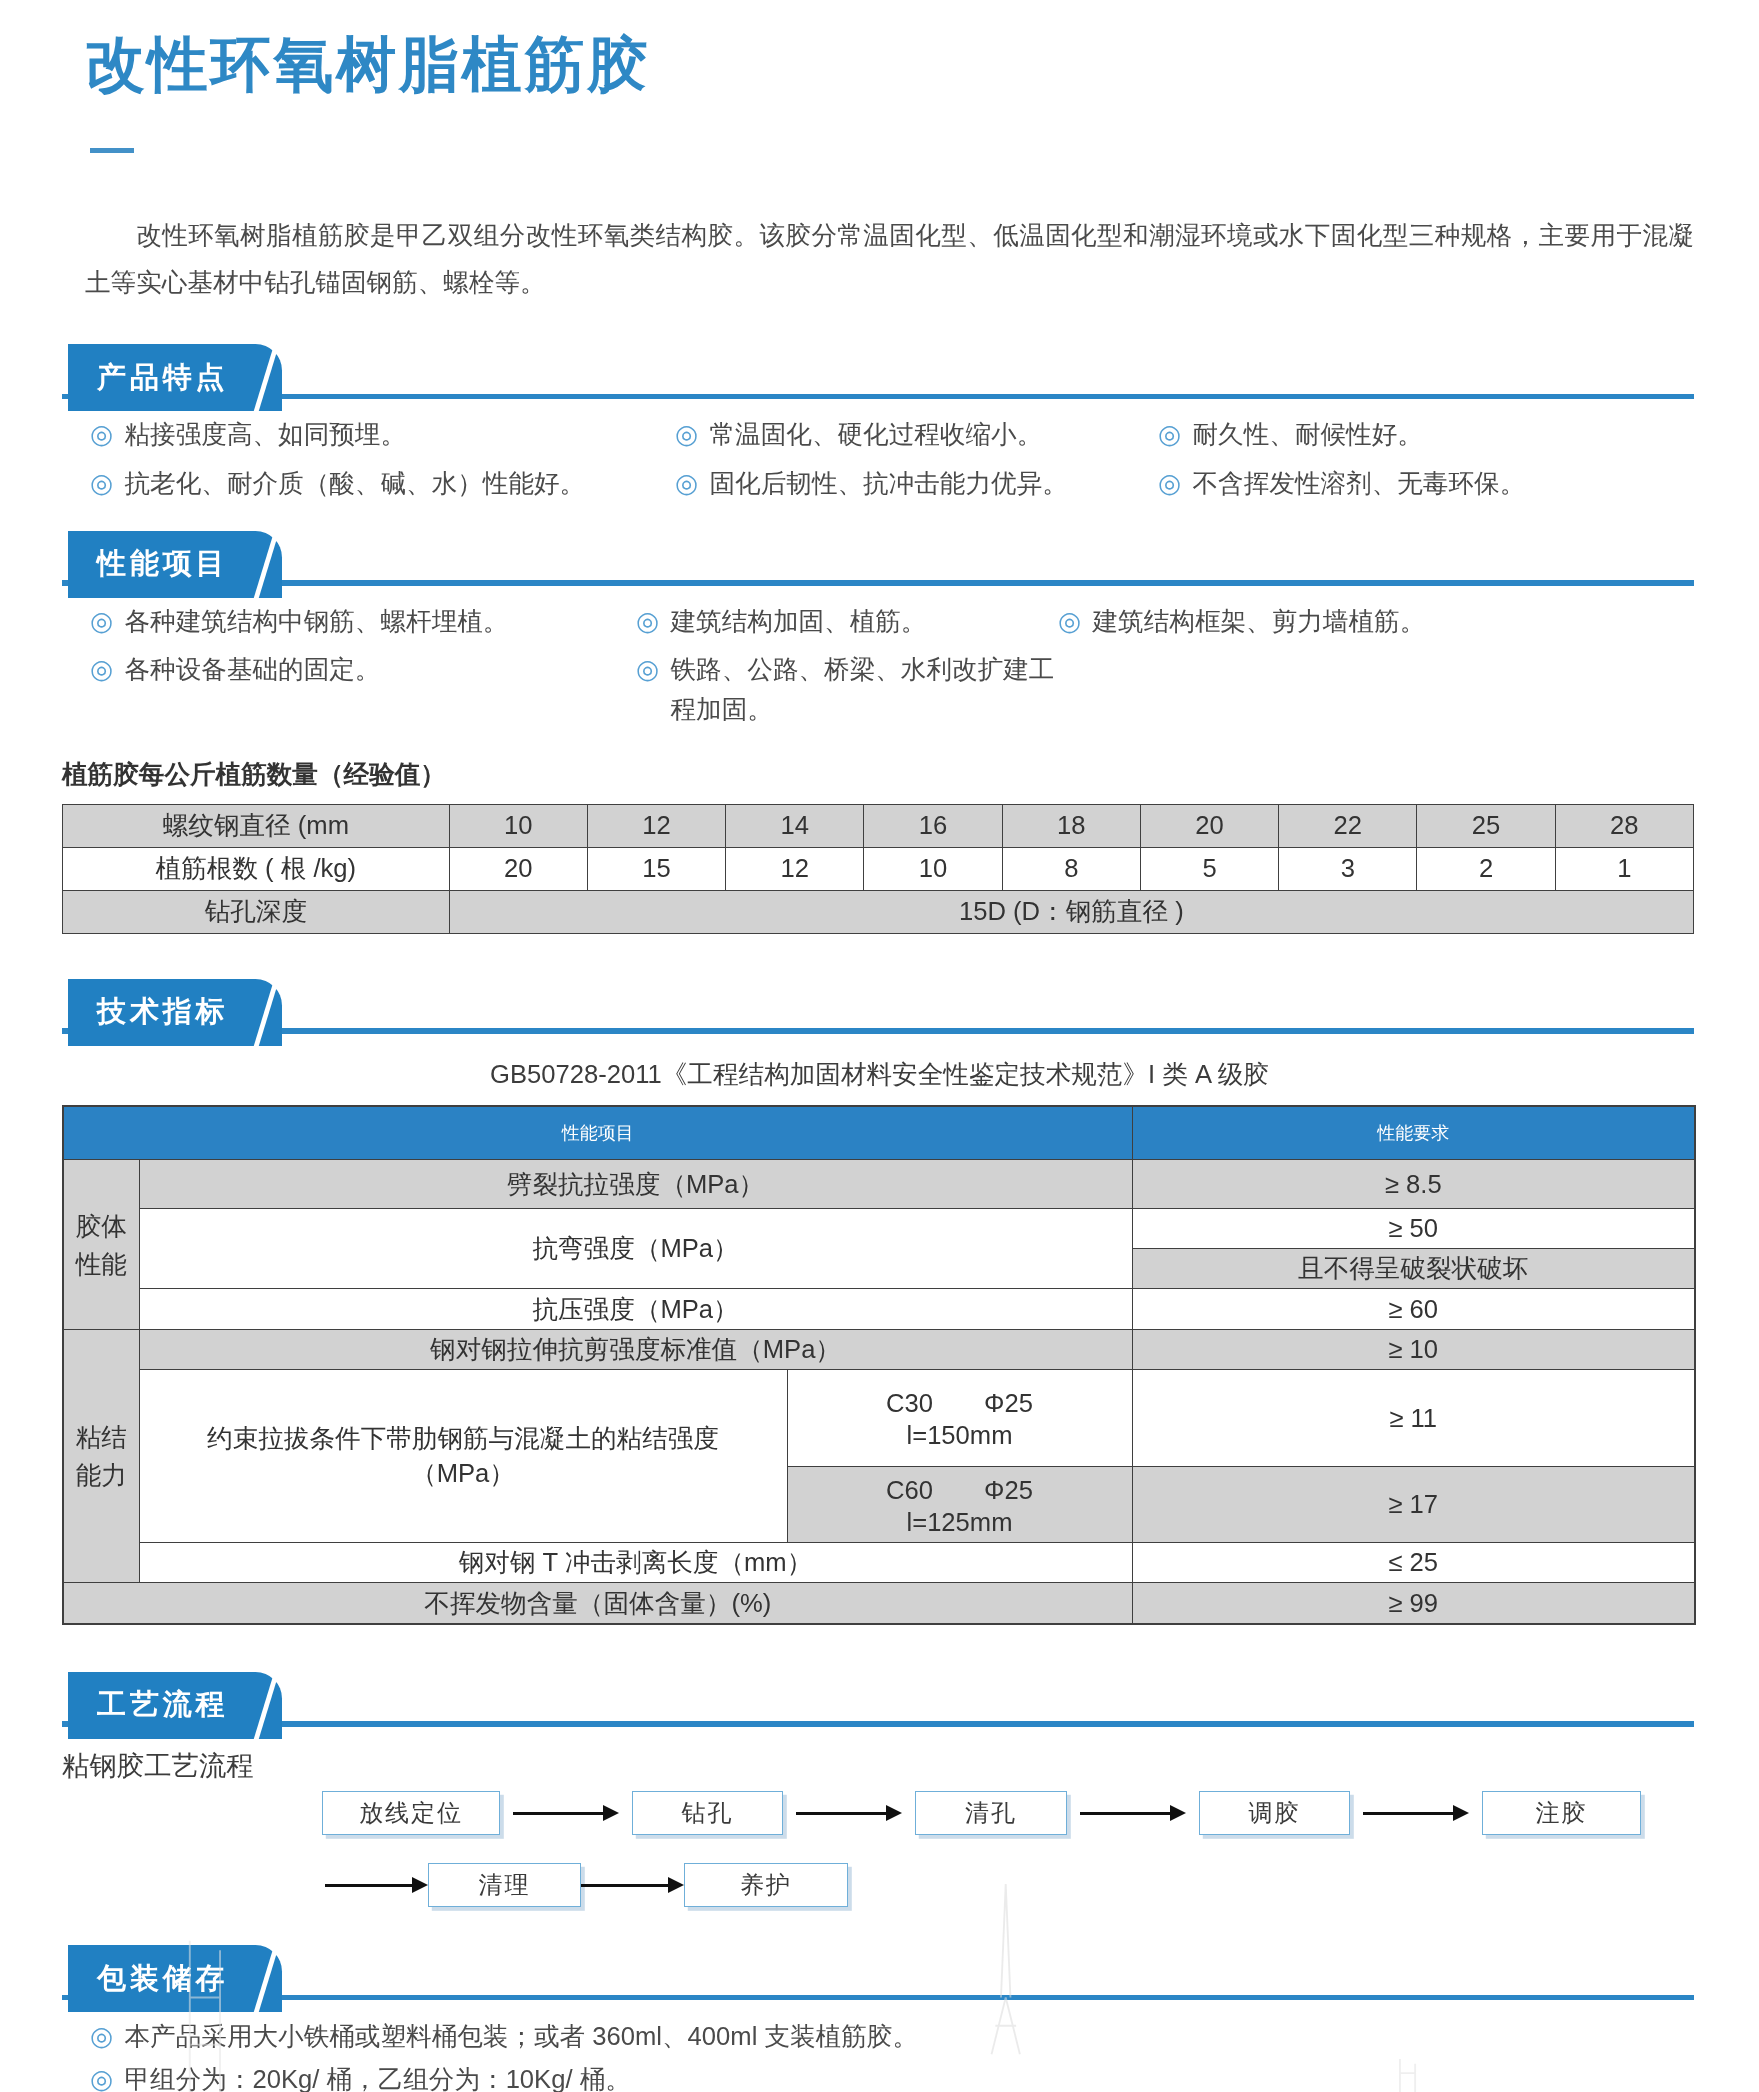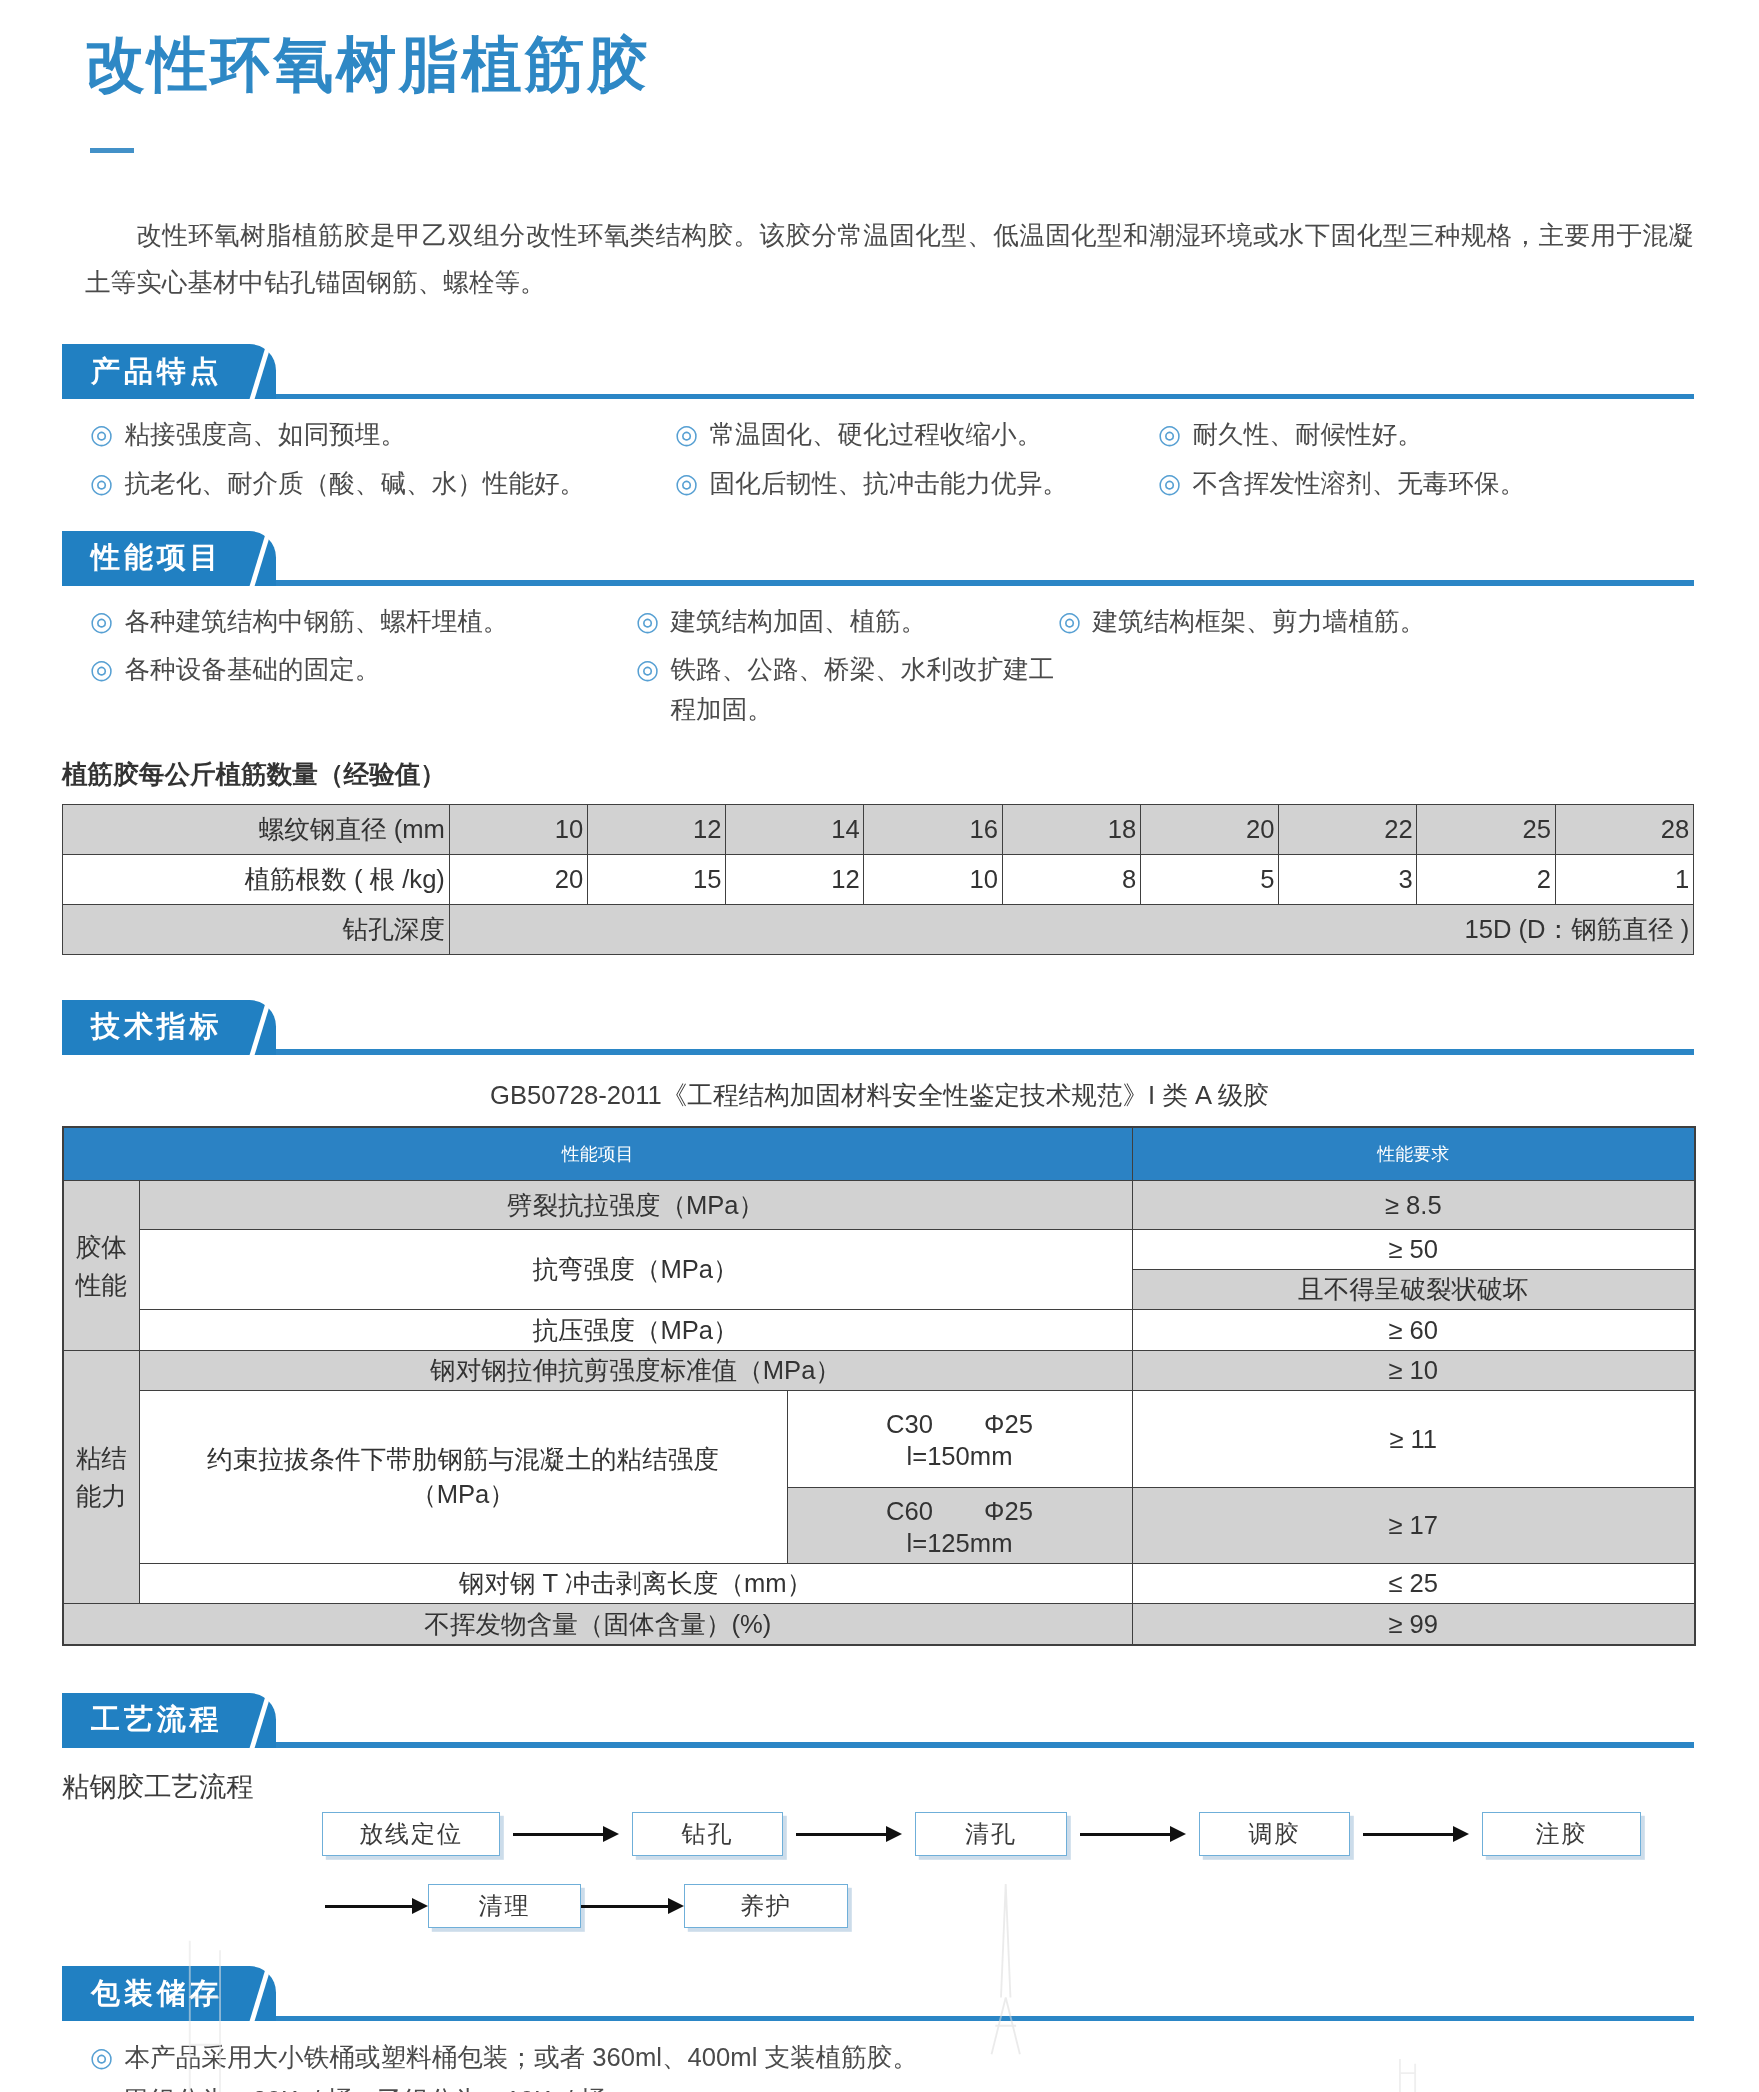--- a/index.html
+++ b/index.html
@@ -21,21 +21,21 @@
     margin:59px 65px 0 85px; font-size:25.6px; line-height:47px;
     color:#4a4a4a; text-indent:2em; text-align:justify;
   }
   
   .section-header { position:relative; height:55px; }
   .section-rule {
     position:absolute; left:62px; right:65px; bottom:0; height:5.7px;
     background:#2b86c6;
   }
   .section-tab {
-    position:absolute; left:62px; top:0; width:214px; height:55px;
+    position:absolute; left:68px; top:0; width:214px; height:67px;
     background:#2180c2; border-radius:0 26.5px 0 0;
     display:flex; align-items:center; justify-content:center;
     color:#ffffff; font-size:29px; font-weight:bold; letter-spacing:3.8px;
     padding-right:24.6px;
   }
   .section-tab::after {
     content:''; position:absolute; top:0; right:13.2px; width:4.7px; height:100%;
     background:#ffffff; transform:skewX(-17deg);
   }
   .mt-features { margin-top:38px; }
@@ -56,21 +56,21 @@
   .pack-list { margin:15px 65px 0 90px; font-size:25.6px; color:#4a4a4a; }
   .pack-list .bullet-item { line-height:43px; }
   
   .rebar-heading { margin:28px 0 0 62px; font-size:25.6px; font-weight:bold; color:#333; }
   table { border-collapse:collapse; }
   .rebar-table {
     margin:11.4px 0 0 62px; width:1632px; table-layout:fixed;
     font-size:25.6px; color:#333;
   }
   .rebar-table td {
-    border:1.9px solid #404040; text-align:right; height:50px; padding:1.9px 3.8px;
+    border:1.9px solid #404040; text-align:center; height:43px; padding:1.9px 3.8px;
   }
   .rebar-table .row-gray td { background:#d2d2d2; }
   .rebar-table .row-white td { background:#ffffff; }
   .rebar-table col.c-label { width:386px; }
   .rebar-table col.c-val   { width:138px; }
   
   .tech-caption { margin-top:23px; text-align:center; font-size:25.6px; color:#3c3c3c; }
   .tech-table {
     margin:13.2px 0 0 62px; width:1632px; table-layout:fixed;
     font-size:25.6px; color:#333;

